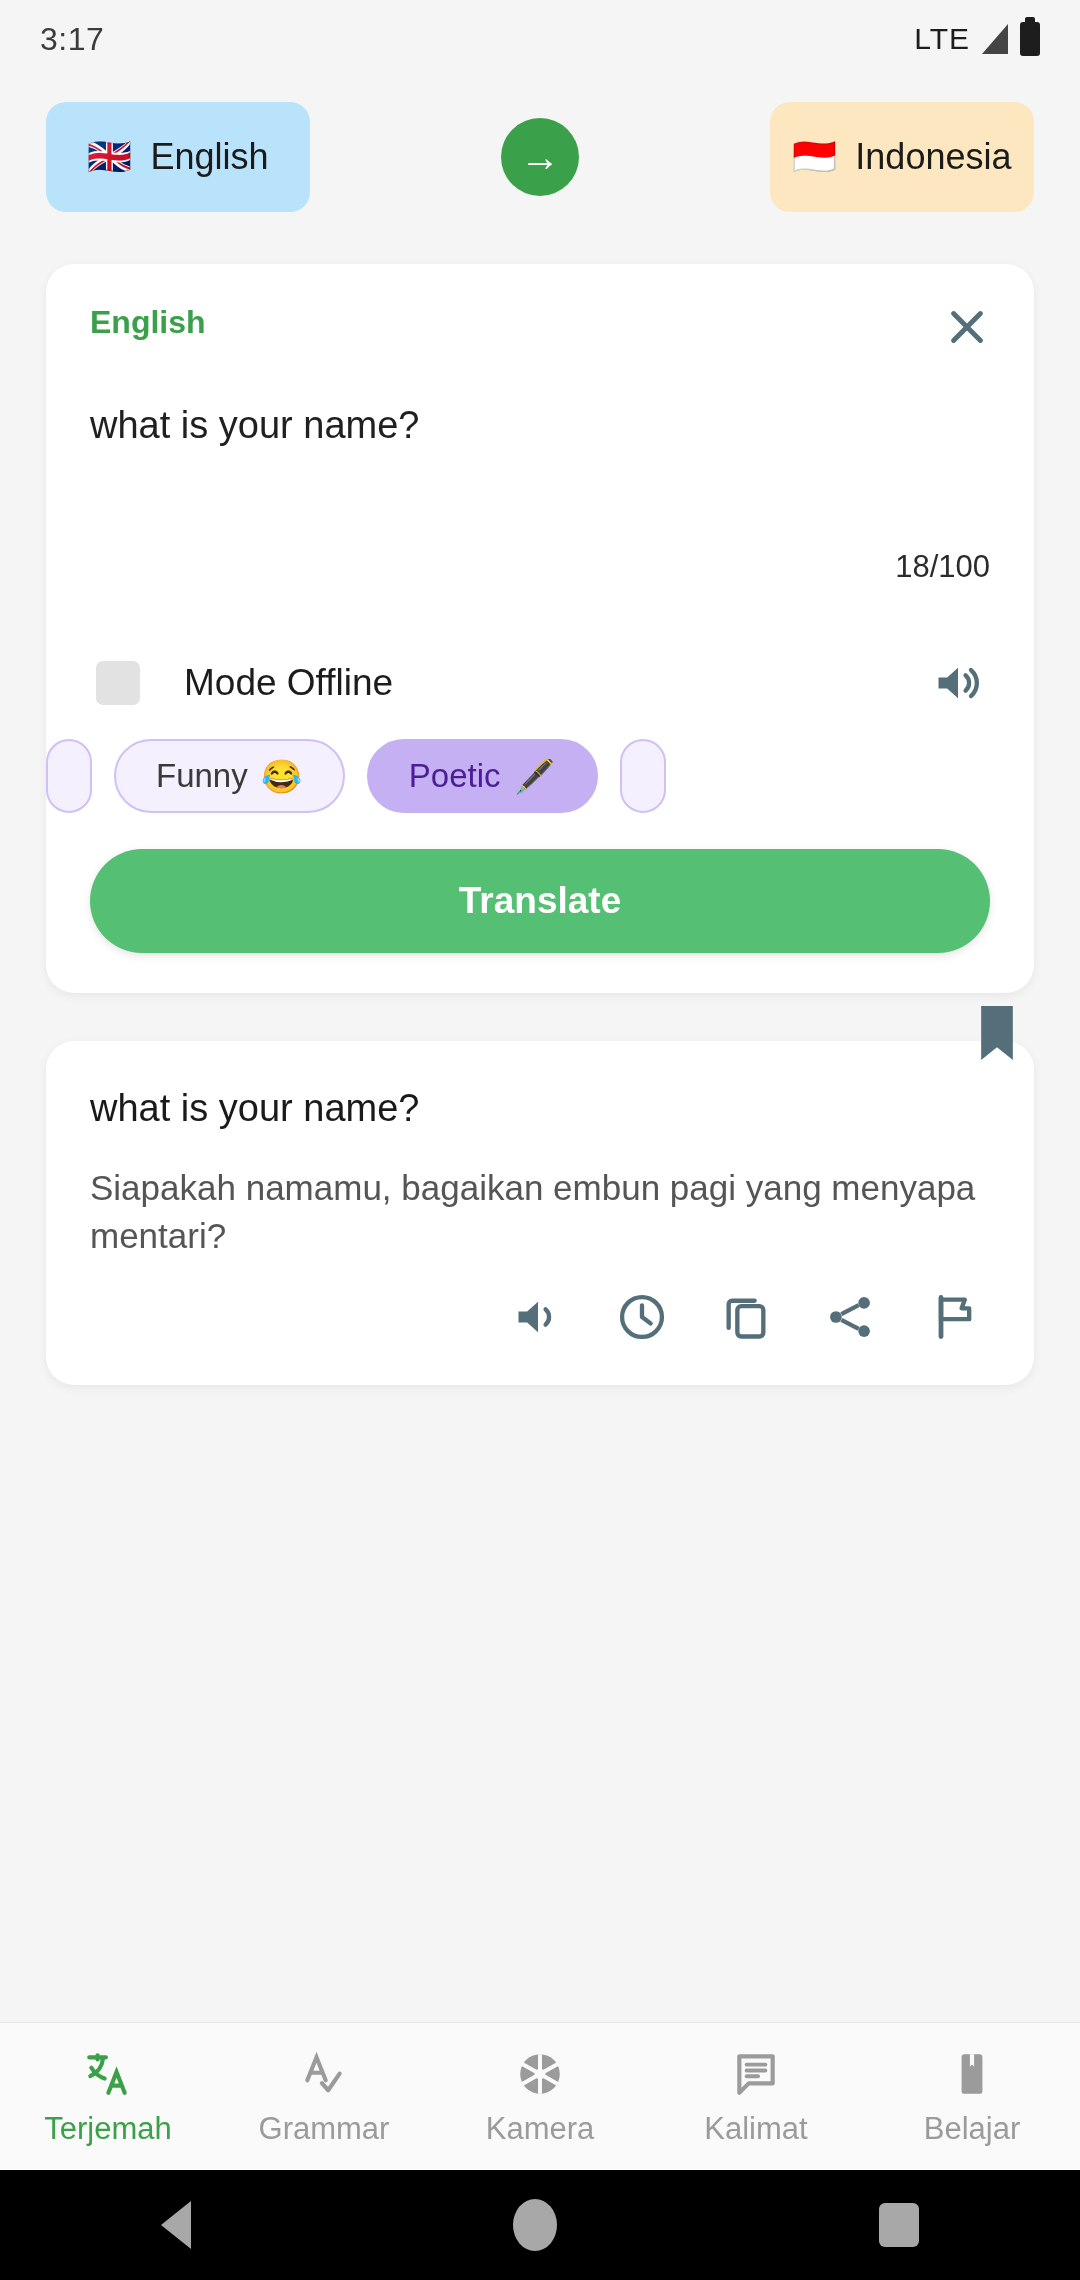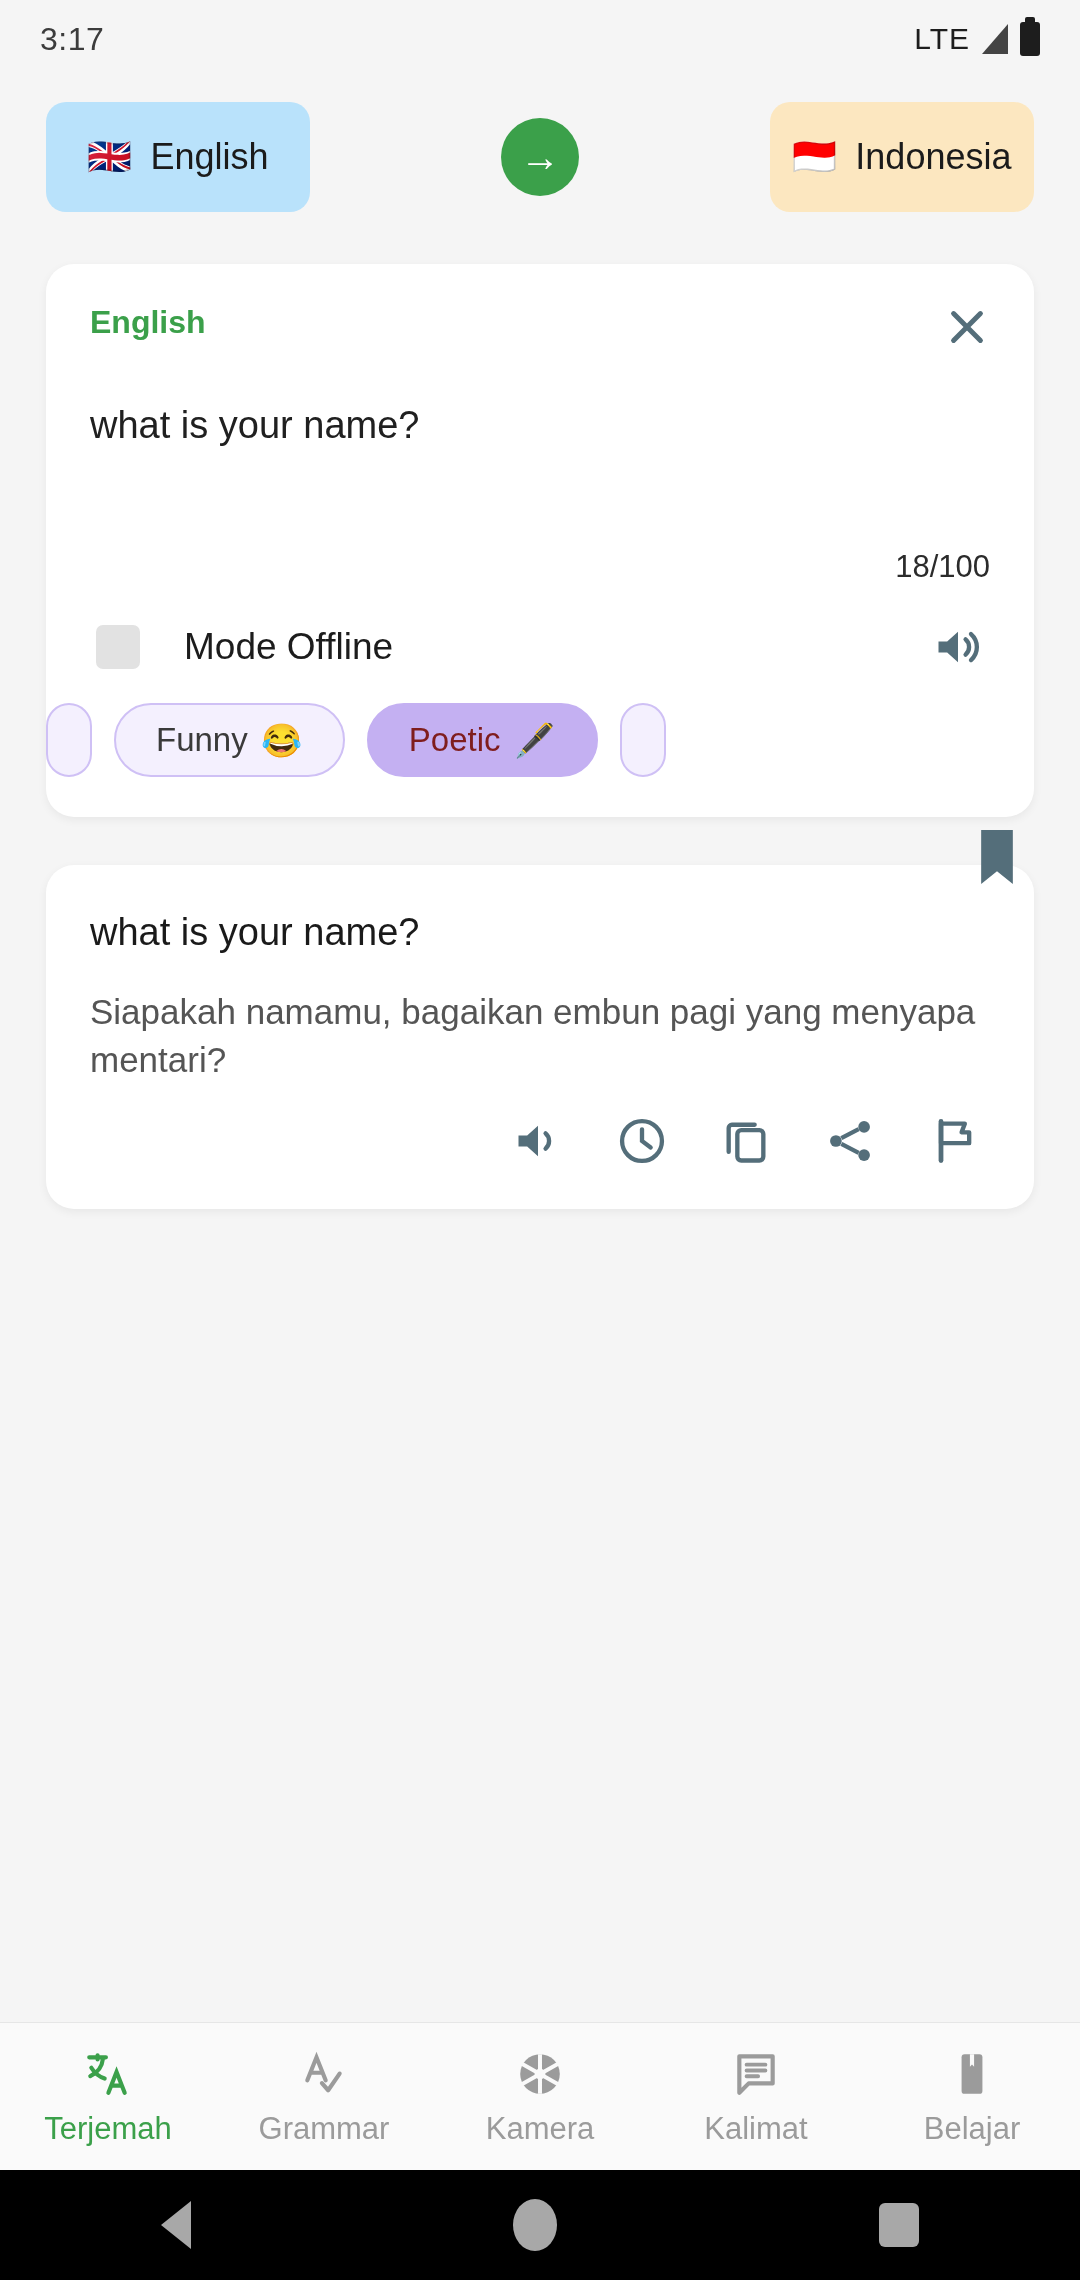--- a/index.html
+++ b/index.html
@@ -49,32 +49,32 @@
   .content { flex:1; overflow:hidden; padding:0 46px; }
   .card { background:#fff; border-radius:28px; box-shadow:0 3px 10px rgba(0,0,0,.06); }
 
   .input-card { margin-top:52px; padding:40px 44px 40px 44px; position:relative; }
   .input-head { display:flex; align-items:flex-start; }
   .src-lang-label { color:#3ba04a; font-size:32px; font-weight:bold; }
   .close-icon { margin-left:auto; width:46px; height:46px; }
   .input-text { margin-top:54px; font-size:38px; color:#202020; }
   .char-count { margin-top:102px; text-align:right; font-size:31px; color:#2b2b2b; }
 
-  .offline-row { display:flex; align-items:center; margin-top:36px; padding:0 6px; }
+  .offline-row { display:flex; align-items:center; margin-top:72px; padding:0 6px; }
   .checkbox { width:44px; height:44px; border-radius:7px; background:#e2e2e2; flex:0 0 44px; }
   .offline-label { font-size:37px; color:#1c1c1c; margin-left:44px; }
   .speak-input { margin-left:auto; width:52px; height:52px; }
 
   .chips-row { margin:30px -44px 0 -44px; display:flex; align-items:center; gap:22px; padding:0 0 0 0; overflow:hidden; }
   .chip {
     border-radius:38px; height:74px; display:flex; align-items:center; justify-content:center;
     gap:14px; font-size:33px; padding:9px 40px; white-space:nowrap; flex:0 0 auto;
   }
   .chip.unsel { background:#f4f0fe; border:2px solid #cfc0f5; color:#3a3a3a; }
-  .chip.sel { background:#c4b0f2; border:2px solid #c4b0f2; color:#7f1d1d; }
+  .chip.sel { background:#c4b0f2; border:2px solid #c4b0f2; color:#4c1d95; }
   .chip.edge { width:46px; padding:0; overflow:hidden; }
 
   .translate-btn {
     margin-top:36px; height:104px; border-radius:52px; background:#55c074;
     display:flex; align-items:center; justify-content:center; color:#fff; font-size:37px; font-weight:bold;
     box-shadow:0 3px 8px rgba(0,0,0,.10);
   }
 
   .result-wrap { margin-top:48px; position:relative; }
   .bookmark-icon { position:absolute; right:18px; top:-36px; width:38px; height:56px; }
@@ -163,20 +163,21 @@
           <span>Funny</span>
           <span>😂</span>
         </div>
         <div class="chip sel">
           <span>Poetic</span>
           <span>🖋️</span>
         </div>
         <div class="chip unsel edge"></div>
       </div>
 
+      <div class="translate-btn">Translate</div>
     </div>
 
     <div class="result-wrap">
       <span class="bookmark-icon">
         <svg viewBox="0 0 24 34" width="38" height="56">
             <path d="M2 0h20v34l-10-8-10 8z" fill="#546e7a"></path>
           </svg>
       </span>
       <div class="card result-card">
         <div class="result-src">what is your name?</div>

